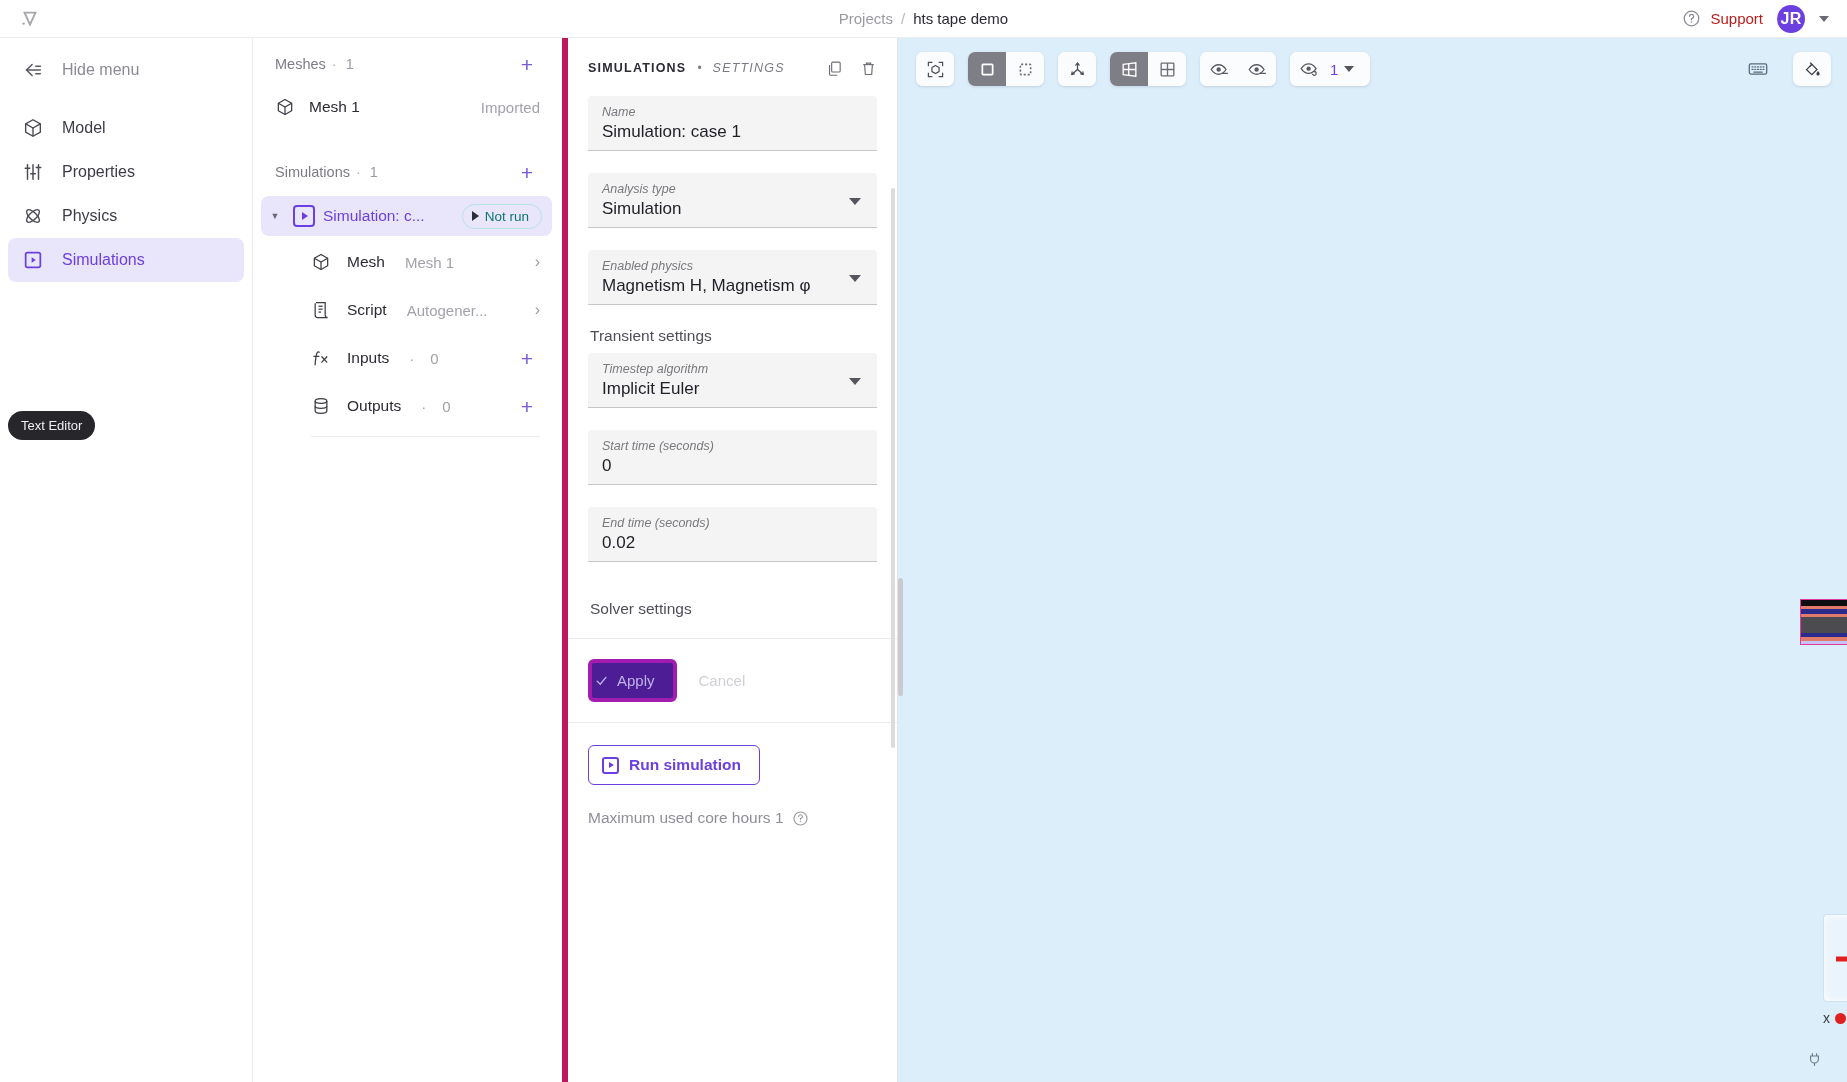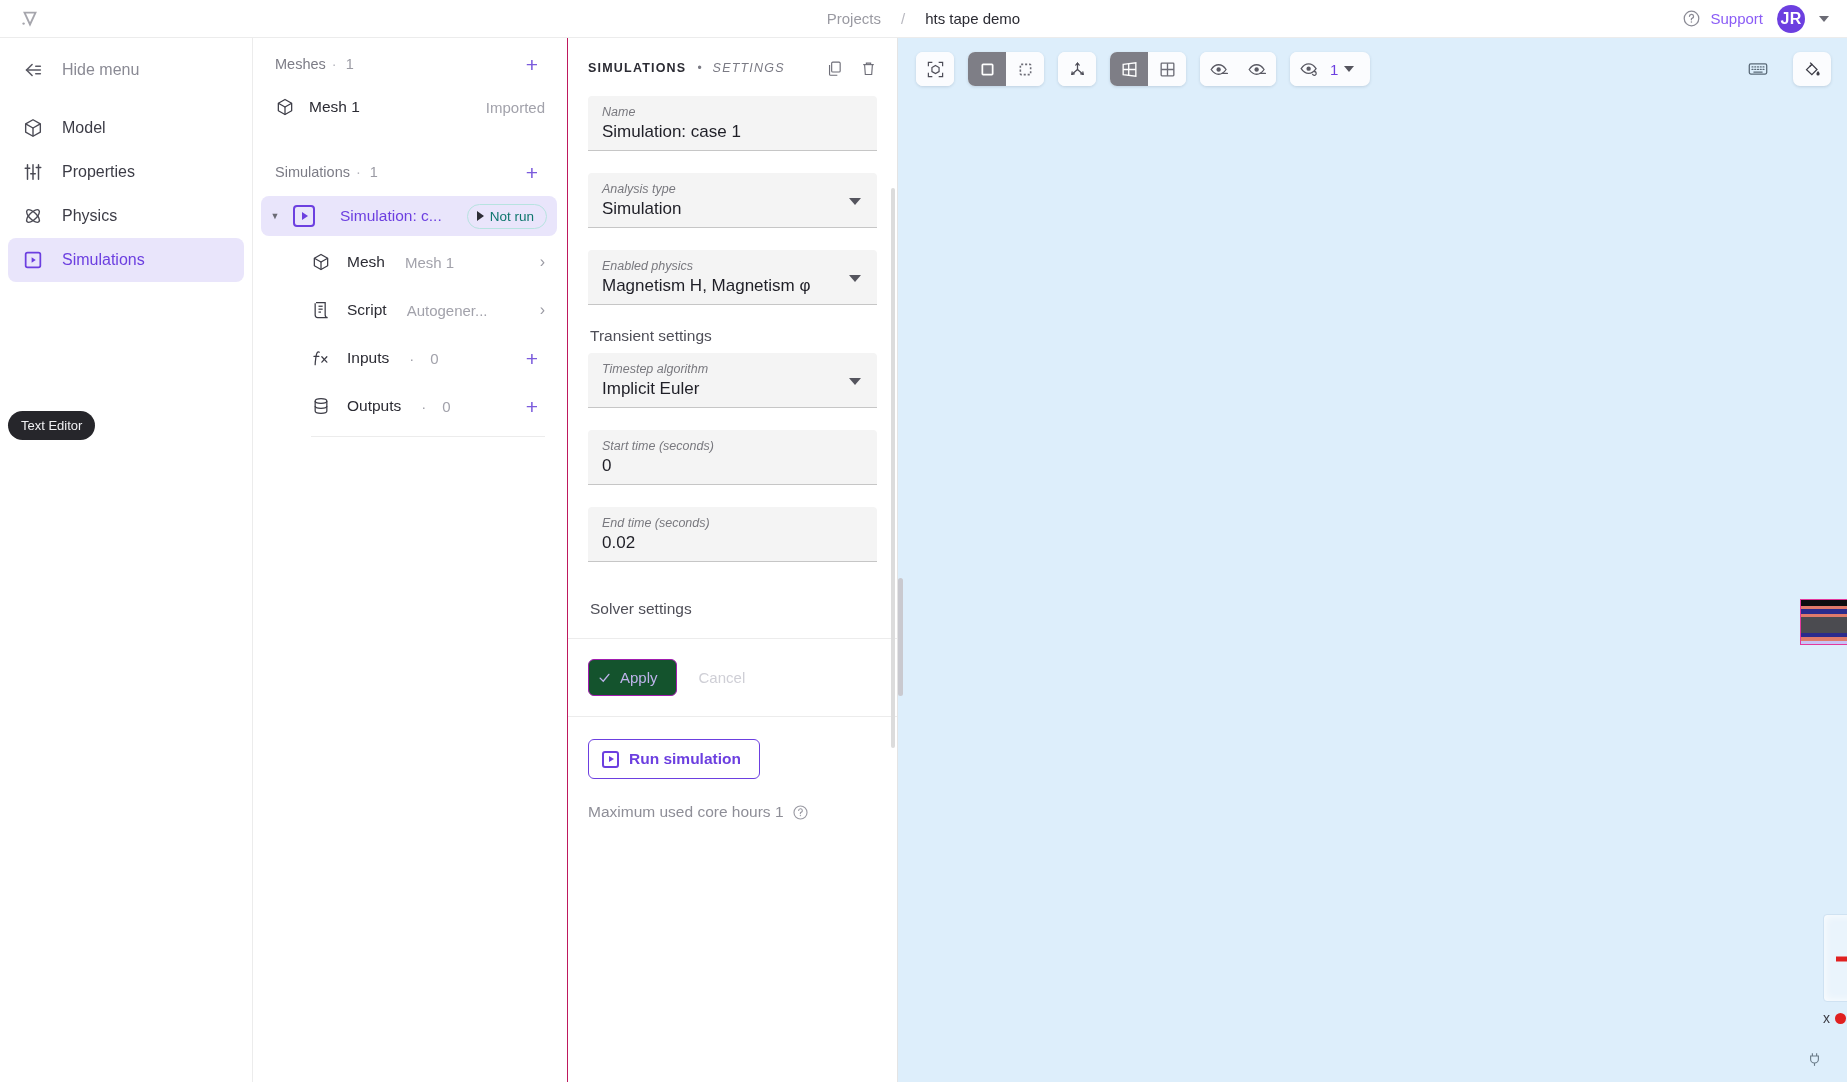--- a/index.html
+++ b/index.html
@@ -19,31 +19,31 @@
     background: #fff;
     border-bottom: 1px solid #ececec;
     position: relative;
     z-index: 5;
   }
   .logo-wrap { width: 60px; display: flex; align-items: center; justify-content: center; }
   .logo { width: 22px; height: 22px; }
   .breadcrumb {
     position: absolute; left: 0; right: 0; top: 0; bottom: 0;
     display: flex; align-items: center; justify-content: center;
-    gap: 20px; pointer-events: none;
+    gap: 8px; pointer-events: none;
   }
   .breadcrumb > * { pointer-events: auto; }
   .bc-projects { color: #9a9aa2; font-size: 15px; }
   .bc-sep { color: #b9b9c0; font-size: 15px; }
   .bc-current { color: #2b2b33; font-size: 15px; }
   .topbar-right {
     margin-left: auto; display: flex; align-items: center; gap: 14px;
     padding-right: 18px;
   }
-  .support { display: flex; align-items: center; gap: 9px; color: #8b5cf6; font-size: 15px; }
+  .support { display: flex; align-items: center; gap: 9px; color: #b91c1c; font-size: 15px; }
   .avatar {
     width: 28px; height: 28px; border-radius: 50%;
     background: #6c3fe0; color: #fff;
     display: flex; align-items: center; justify-content: center;
     font-size: 16px; font-weight: 700; letter-spacing: .3px;
   }
   .caret-down { width: 0; height: 0; border-left: 5px solid transparent; border-right: 5px solid transparent; border-top: 6px solid #6b6b75; }
 
   
   .body { flex: 1; display: flex; min-height: 0; }
@@ -70,23 +70,22 @@
     position: absolute; left: 8px; top: 373px;
     background: #26262b; color: #f0f0f3;
     font-size: 13px; padding: 7px 13px; border-radius: 16px;
     white-space: nowrap;
   }
 
   
   .tree {
     width: 315px; min-width: 315px;
     background: #fff;
-    border-right: 1px solid #be185d;
+    border-right: 6px solid #be185d;
     padding-top: 4px;
-    text-align: center;
   }
   .tree-header {
     height: 44px; display: flex; align-items: center;
     padding: 0 22px 0 22px;
     color: #7c7c86; font-size: 14.5px;
   }
   .tree-header .cnt { color: #9b9ba4; margin-left: 3px; }
   .plus-btn {
     margin-left: auto; width: 26px; height: 26px;
     display: flex; align-items: center; justify-content: center;
@@ -156,23 +155,23 @@
   .field .dropcaret {
     position: absolute; right: 16px; top: 50%; margin-top: -2px;
     width: 0; height: 0; border-left: 6px solid transparent; border-right: 6px solid transparent; border-top: 7px solid #55555e;
   }
   .gap-sm { height: 16px; }
   .section-title { font-size: 15.5px; color: #4f4f58; margin: 22px 0 8px 2px; }
   .hr { height: 1px; background: #ececec; margin: 20px -20px 0 -20px; }
 
   .btnrow { display: flex; align-items: center; gap: 10px; margin-top: 20px; }
   .apply-btn {
-    border: 1px solid #a21caf; border-radius: 6px;
-    padding: 9px 18px 9px 8px; color: #bfb3ec; font-size: 15px;
-    display: flex; align-items: center; gap: 8px; background: #14532d; cursor: default;
+    border: 4px solid #a21caf; border-radius: 6px;
+    padding: 9px 18px 9px 2px; color: #bfb3ec; font-size: 15px;
+    display: flex; align-items: center; gap: 8px; background: #4c1d95; cursor: default;
   }
   .cancel-btn { color: #cfcfd6; font-size: 15px; padding: 9px 12px; cursor: default; background:none;border:none; }
   .run-btn {
     border: 1px solid #6c3fe0; border-radius: 6px; background: #fff;
     color: #6c3fe0; font-size: 15.5px; font-weight: 600;
     padding: 10px 18px 10px 13px; display: inline-flex; align-items: center; gap: 10px;
     cursor: pointer; margin-top: 22px;
   }
   .run-btn .rbox { width: 17px; height: 17px; border: 2px solid #6c3fe0; border-radius: 3px; display:flex;align-items:center;justify-content:center; }
   .run-btn .rbox::after { content:""; border-left: 5px solid #6c3fe0; border-top: 3.5px solid transparent; border-bottom: 3.5px solid transparent; margin-left:2px; }

